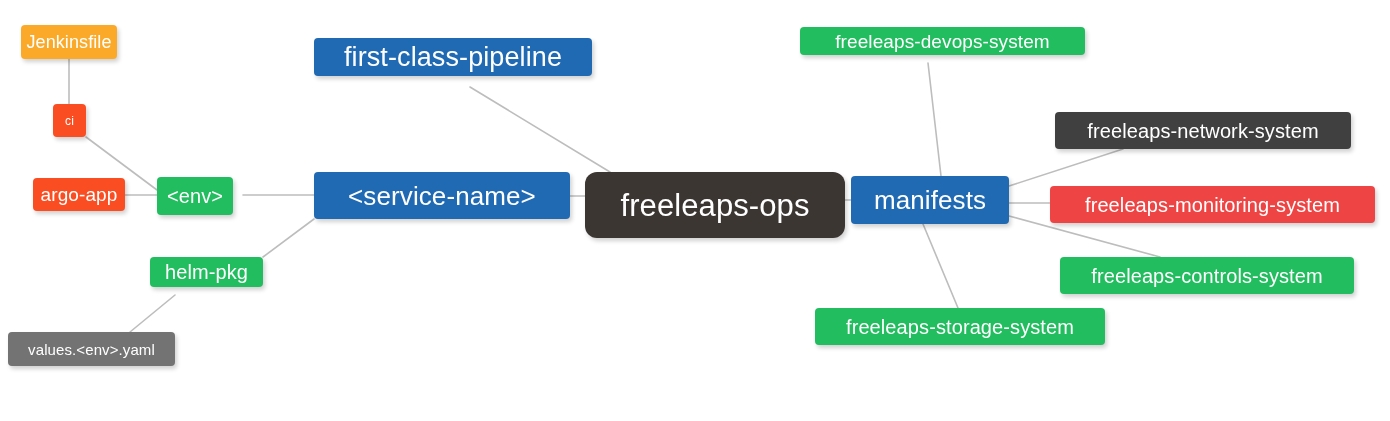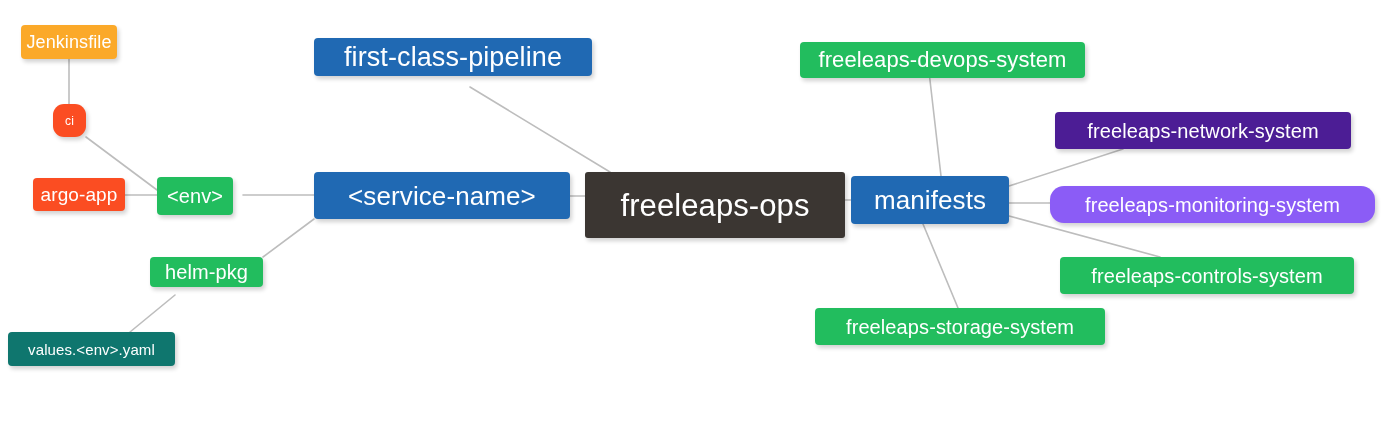--- a/index.html
+++ b/index.html
@@ -36,21 +36,21 @@
     color: #ffffff;
     border-radius: 4px;
     white-space: nowrap;
     letter-spacing: 0.1px;
     box-shadow: 2px 3px 4px rgba(0,0,0,0.18);
     z-index: 3;
     padding: 0 10px;
     line-height: 1;
   }
   .node.root {
-    border-radius: 3px;
+    border-radius: 12px;
     text-align: center;
   }
 </style>
 </head>
 <body>
 
 <div id="canvas" style="width: 1390px; height: 421px; background: rgb(255, 255, 255);">
   <svg id="edges" width="1390" height="421" viewBox="0 0 1390 421">
       <line x1="69" y1="59" x2="69" y2="104" stroke="#bdbdbd" stroke-width="1.6" stroke-linecap="round"></line>
       <line x1="86" y1="137" x2="157" y2="190" stroke="#bdbdbd" stroke-width="1.6" stroke-linecap="round"></line>
@@ -62,28 +62,28 @@
       <line x1="470" y1="87" x2="610" y2="172" stroke="#bdbdbd" stroke-width="1.6" stroke-linecap="round"></line>
       <line x1="845" y1="200" x2="851" y2="200" stroke="#bdbdbd" stroke-width="1.6" stroke-linecap="round"></line>
       <line x1="941" y1="176" x2="928" y2="63" stroke="#bdbdbd" stroke-width="1.6" stroke-linecap="round"></line>
       <line x1="1009" y1="186" x2="1123" y2="149" stroke="#bdbdbd" stroke-width="1.6" stroke-linecap="round"></line>
       <line x1="1009" y1="203" x2="1050" y2="203" stroke="#bdbdbd" stroke-width="1.6" stroke-linecap="round"></line>
       <line x1="1009" y1="216" x2="1160" y2="257" stroke="#bdbdbd" stroke-width="1.6" stroke-linecap="round"></line>
       <line x1="923" y1="224" x2="958" y2="308" stroke="#bdbdbd" stroke-width="1.6" stroke-linecap="round"></line>
     </svg>
   <div id="node-layer">
       <div class="node" style="left: 21px; top: 25px; width: 96px; height: 34px; background: rgb(251, 169, 41); font-size: 18px;">Jenkinsfile</div>
-      <div class="node" style="left: 53px; top: 104px; width: 33px; height: 33px; background: rgb(251, 77, 34); font-size: 12px; border-radius: 11px;">ci</div>
+      <div class="node" style="left: 53px; top: 104px; width: 33px; height: 33px; background: rgb(251, 77, 34); font-size: 12px;">ci</div>
       <div class="node" style="left: 33px; top: 178px; width: 92px; height: 33px; background: rgb(251, 77, 34); font-size: 19px;">argo-app</div>
       <div class="node" style="left: 157px; top: 177px; width: 76px; height: 38px; background: rgb(34, 189, 94); font-size: 20px;">&lt;env&gt;</div>
       <div class="node" style="left: 150px; top: 257px; width: 113px; height: 30px; background: rgb(34, 189, 94); font-size: 20px;">helm-pkg</div>
-      <div class="node" style="left: 8px; top: 332px; width: 167px; height: 34px; background: #0f766e; font-size: 15px;">values.&lt;env&gt;.yaml</div>
+      <div class="node" style="left: 8px; top: 332px; width: 167px; height: 34px; background: #737373; font-size: 15px;">values.&lt;env&gt;.yaml</div>
       <div class="node" style="left: 314px; top: 38px; width: 278px; height: 38px; background: rgb(32, 105, 179); font-size: 27px; text-align: right;">first-class-pipeline</div>
       <div class="node" style="left: 314px; top: 172px; width: 256px; height: 47px; background: rgb(32, 105, 179); font-size: 26px;">&lt;service-name&gt;</div>
       <div class="node root" style="left: 585px; top: 172px; width: 260px; height: 66px; background: rgb(59, 54, 50); font-size: 31px;">freeleaps-ops</div>
       <div class="node" style="left: 851px; top: 176px; width: 158px; height: 48px; background: rgb(32, 105, 179); font-size: 26px;">manifests</div>
-      <div class="node" style="left: 800px; top: 27px; width: 285px; height: 36px; background: rgb(34, 189, 94); font-size: 22px; margin-top: 15px;">freeleaps-devops-system</div>
-      <div class="node" style="left: 1055px; top: 112px; width: 296px; height: 37px; background: #4c1d95; font-size: 20px;">freeleaps-network-system</div>
-      <div class="node" style="left: 1050px; top: 186px; width: 325px; height: 37px; background: #8b5cf6; font-size: 20px; border-radius: 14px;">freeleaps-monitoring-system</div>
+      <div class="node" style="left: 800px; top: 27px; width: 285px; height: 28px; background: rgb(34, 189, 94); font-size: 19px;">freeleaps-devops-system</div>
+      <div class="node" style="left: 1055px; top: 112px; width: 296px; height: 37px; background: #404040; font-size: 20px;">freeleaps-network-system</div>
+      <div class="node" style="left: 1050px; top: 186px; width: 325px; height: 37px; background: #ef4444; font-size: 20px;">freeleaps-monitoring-system</div>
       <div class="node" style="left: 1060px; top: 257px; width: 294px; height: 37px; background: rgb(34, 189, 94); font-size: 20px;">freeleaps-controls-system</div>
       <div class="node" style="left: 815px; top: 308px; width: 290px; height: 37px; background: rgb(34, 189, 94); font-size: 20px;">freeleaps-storage-system</div>
     </div>
 </div>
 
 </body></html>

